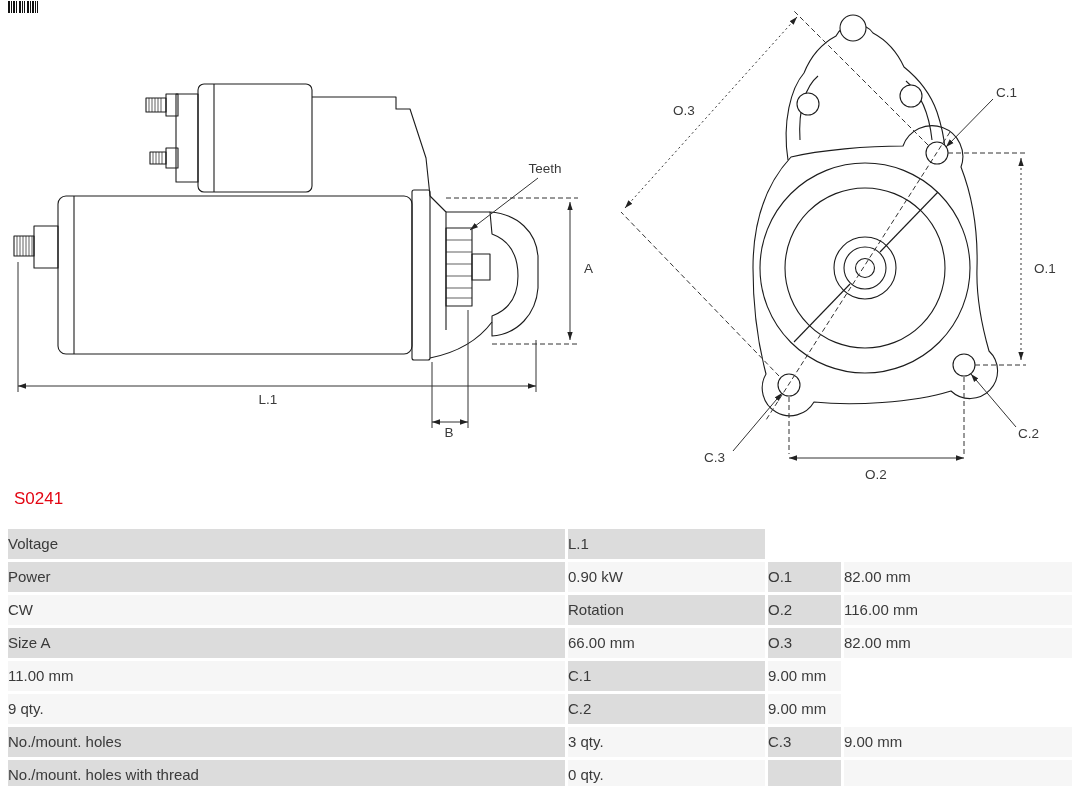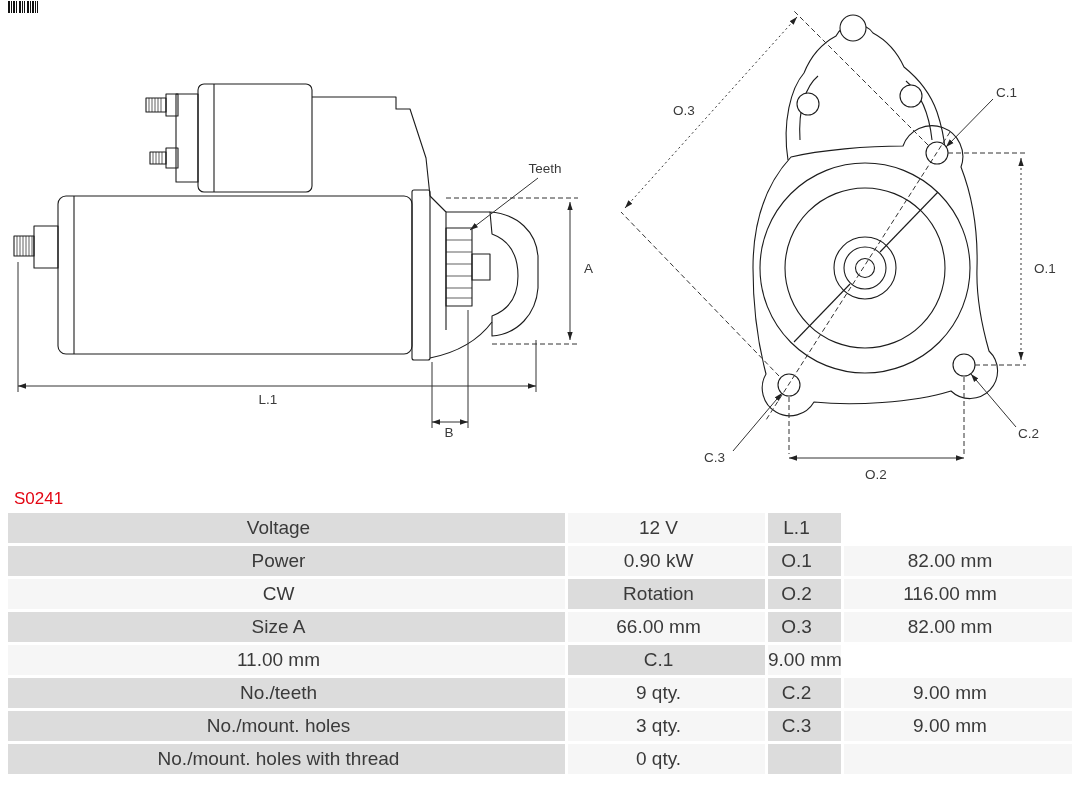--- a/index.html
+++ b/index.html
@@ -9,26 +9,26 @@
   }
   .drawing{display:block;}
   svg text{font-size:13.5px;fill:#3a3a3a;stroke:none;}
   .ln{stroke:#1c1c1c;fill:none;stroke-width:1.1;stroke-linejoin:round;}
   .thin{stroke-width:0.7;}
   .hole{fill:#fff;}
   .dim{stroke:#333;stroke-width:1;fill:none;}
   .dash{stroke-dasharray:5 3;}
   .dot{stroke-dasharray:2 3;}
   .part-number{
-    margin:2px 0 3px 14px;height:22px;line-height:22px;
+    margin:2px 0 19px 14px;height:22px;line-height:22px;
     font-size:17px;color:var(--part-number,#e30613);
   }
   .spec-table{margin:0 8px;display:flex;flex-direction:column;gap:3px;}
   .spec-row{display:grid;grid-template-columns:557px 197px 73px 1fr;gap:3px;height:30px;}
-  .cell{font-size:19px;line-height:30px;text-align:center;padding-right:16px;
+  .cell{font-size:15px;line-height:30px;text-align:left;padding-right:16px;
         white-space:nowrap;overflow:hidden;}
   .cell.lbl{background:var(--row-label-bg,#dcdcdc);}
   .cell.val{background:var(--row-value-bg,#f6f6f6);}
 </style>
 </head>
 <body>
 
 <svg class="drawing" width="1080" height="486" viewBox="0 0 1080 486">
   <defs>
     <marker id="ar" viewBox="0 0 10 6" markerWidth="9" markerHeight="6" refX="9" refY="3" orient="auto-start-reverse">
@@ -156,21 +156,20 @@
     <text x="1018" y="438">C.2</text>
     <text x="876" y="479" text-anchor="middle">O.2</text>
   </g>
 </svg>
 
 <div class="part-number">S0241</div>
 
 <div class="spec-table">
     <div class="spec-row">
     <div class="cell lbl">Voltage</div>
-    <div class="cell val">12 V</div>
     <div class="cell lbl">L.1</div>
   </div>
     <div class="spec-row">
     <div class="cell lbl">Power</div>
     <div class="cell val">0.90 kW</div>
     <div class="cell lbl">O.1</div>
     <div class="cell val">82.00 mm</div>
   </div>
     <div class="spec-row">
     <div class="cell val">CW</div>
@@ -183,21 +182,20 @@
     <div class="cell val">66.00 mm</div>
     <div class="cell lbl">O.3</div>
     <div class="cell val">82.00 mm</div>
   </div>
     <div class="spec-row">
     <div class="cell val">11.00 mm</div>
     <div class="cell lbl">C.1</div>
     <div class="cell val">9.00 mm</div>
   </div>
     <div class="spec-row">
-    <div class="cell lbl">No./teeth</div>
     <div class="cell val">9 qty.</div>
     <div class="cell lbl">C.2</div>
     <div class="cell val">9.00 mm</div>
   </div>
     <div class="spec-row">
     <div class="cell lbl">No./mount. holes</div>
     <div class="cell val">3 qty.</div>
     <div class="cell lbl">C.3</div>
     <div class="cell val">9.00 mm</div>
   </div>

